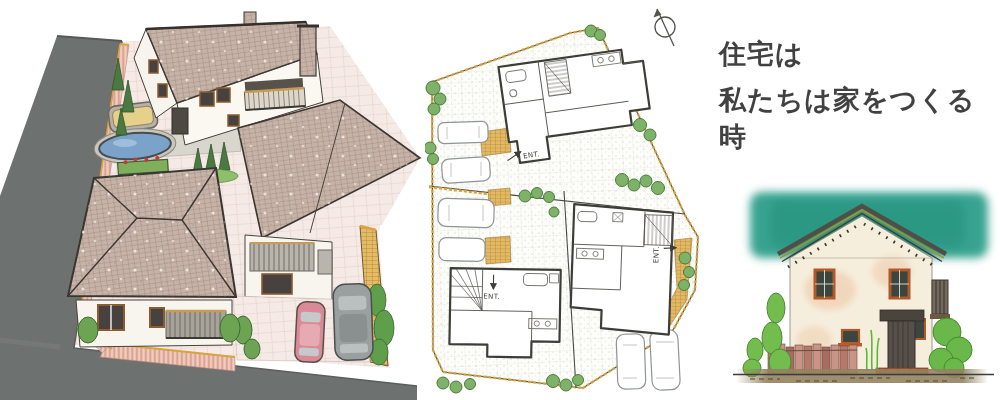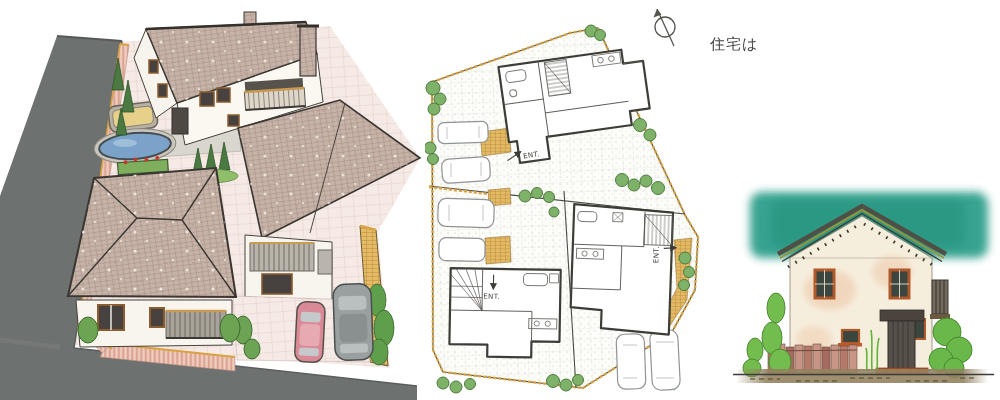--- a/index.html
+++ b/index.html
@@ -7,22 +7,22 @@
     width:1000px;height:400px;position:relative;overflow:hidden;
     background:#ffffff;
     font-family:"DejaVu Sans",sans-serif;
   }
   .panel{position:absolute;top:0;height:400px;}
   #left-panel{left:0;width:430px;}
   #plan-panel{left:425px;width:285px;}
   #right-panel{left:710px;width:290px;}
   .caption{position:absolute;left:0;top:26px;width:290px;}
   .caption p{
-    margin:0;font-size:15px;line-height:37px;letter-spacing:1px;
-    color:var(--ink,#414141);font-weight:400;
+    margin:9px;font-size:27px;line-height:37px;letter-spacing:1px;
+    color:var(--ink,#414141);font-weight:700;
   }
   svg{display:block;}
   .elev{position:absolute;left:0;top:180px;}
   text{font-family:"DejaVu Sans",sans-serif;}
 </style>
 </head>
 <body>
 
 <div class="panel" id="left-panel">
 <svg width="430" height="400" viewBox="0 0 430 400">
@@ -334,20 +334,21 @@
     <circle cx="240" cy="27" r="10"></circle>
     <line x1="249" y1="46" x2="232" y2="9"></line>
     <path d="M232,9 L228.5,17.5 L236.5,14.5 Z" fill="#55534e" stroke="none"></path>
   </g>
 </svg>
 </div>
 
 <div class="panel" id="right-panel">
   <div class="caption">
     <p>住宅は</p>
+    <p>私たちは家をつくる時</p>
   </div>
 
   <svg class="elev" width="290" height="220" viewBox="0 0 290 220">
     <defs>
       <filter id="soft" x="-40%" y="-40%" width="180%" height="180%">
           <feGaussianBlur stdDeviation="4.5"></feGaussianBlur>
         </filter>
       <filter id="soft2" x="-60%" y="-60%" width="220%" height="220%">
           <feGaussianBlur stdDeviation="3"></feGaussianBlur>
         </filter>

